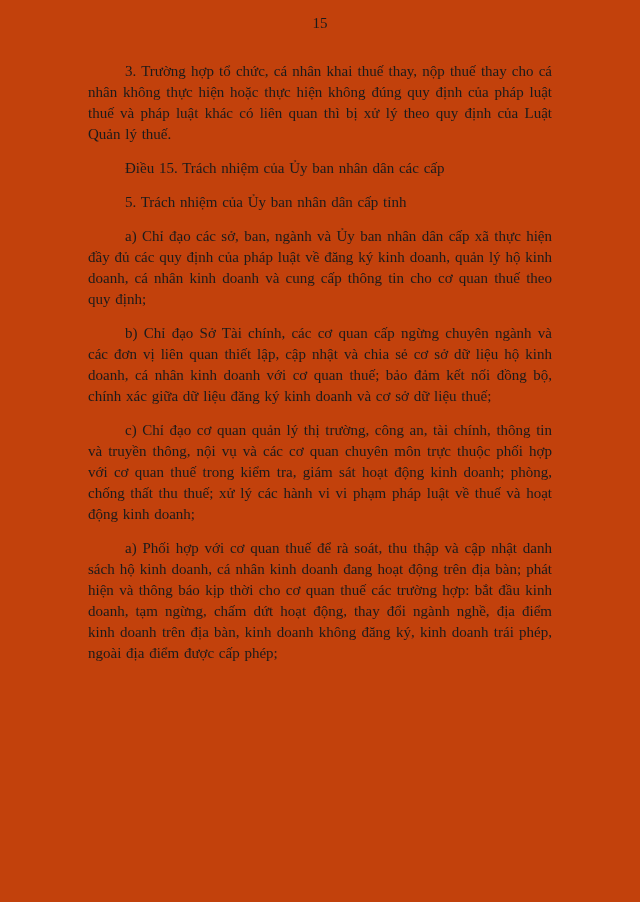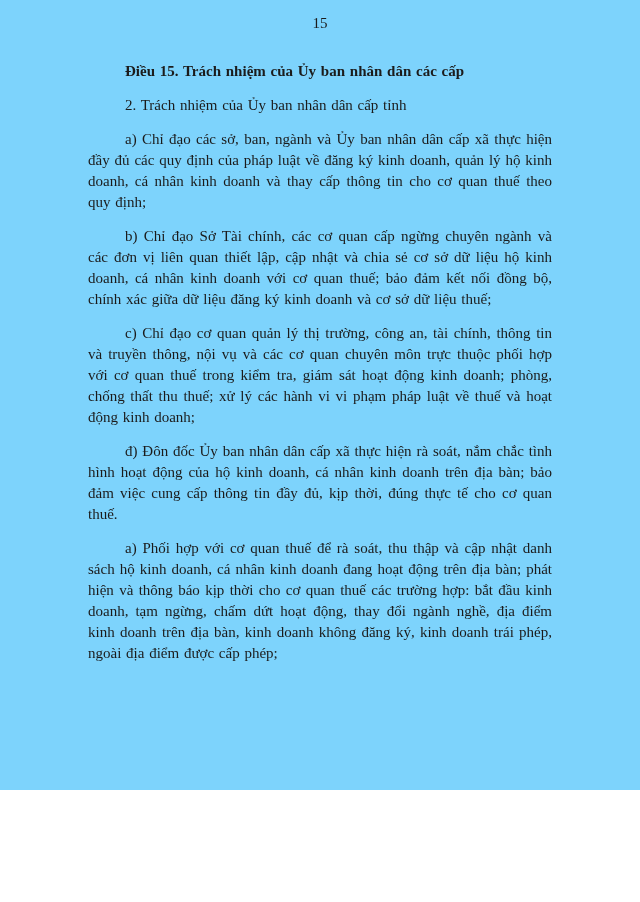--- a/index.html
+++ b/index.html
@@ -3,61 +3,61 @@
 <meta charset="utf-8">
 <style>
   html, body {
     margin: 0;
     padding: 0;
     background: #ffffff;
   }
   .page {
     position: relative;
     width: 640px;
-    height: 790px;
-    background: #7dd3fc;
+    height: 902px;
+    background: #c2410c;
     color: #1b1b1b;
     font-family: "Liberation Serif", "DejaVu Serif", serif;
     font-size: 15px;
     line-height: 21px;
     box-sizing: border-box;
     padding: 13px 88px 17px 88px;
     overflow: hidden;
   }
   .page-number {
     text-align: center;
     margin: 0 0 27px 0;
   }
   .para {
     text-align: justify;
     text-indent: 37px;
     margin: 0 0 13px 0;
     word-spacing: 1px;
   }
   .heading {
-    font-weight: bold;
+    font-weight: normal;
     text-align: left;
   }
 </style>
 </head>
 <body>
 
 <div class="page">
   <div class="page-number">15</div>
 
+  <p class="para">3. Trường hợp tổ chức, cá nhân khai thuế thay, nộp thuế thay cho cá nhân không thực hiện hoặc thực hiện không đúng quy định của pháp luật thuế và pháp luật khác có liên quan thì bị xử lý theo quy định của Luật Quản lý thuế.</p>
 
   <p class="para heading">Điều 15. Trách nhiệm của Ủy ban nhân dân các cấp</p>
 
-  <p class="para">2. Trách nhiệm của Ủy ban nhân dân cấp tỉnh</p>
+  <p class="para">5. Trách nhiệm của Ủy ban nhân dân cấp tỉnh</p>
 
-  <p class="para">a) Chỉ đạo các sở, ban, ngành và Ủy ban nhân dân cấp xã thực hiện đầy đủ các quy định của pháp luật về đăng ký kinh doanh, quản lý hộ kinh doanh, cá nhân kinh doanh và thay cấp thông tin cho cơ quan thuế theo quy định;</p>
+  <p class="para">a) Chỉ đạo các sở, ban, ngành và Ủy ban nhân dân cấp xã thực hiện đầy đủ các quy định của pháp luật về đăng ký kinh doanh, quản lý hộ kinh doanh, cá nhân kinh doanh và cung cấp thông tin cho cơ quan thuế theo quy định;</p>
 
   <p class="para">b) Chỉ đạo Sở Tài chính, các cơ quan cấp ngừng chuyên ngành và các đơn vị liên quan thiết lập, cập nhật và chia sẻ cơ sở dữ liệu hộ kinh doanh, cá nhân kinh doanh với cơ quan thuế; bảo đảm kết nối đồng bộ, chính xác giữa dữ liệu đăng ký kinh doanh và cơ sở dữ liệu thuế;</p>
 
   <p class="para">c) Chỉ đạo cơ quan quản lý thị trường, công an, tài chính, thông tin và truyền thông, nội vụ và các cơ quan chuyên môn trực thuộc phối hợp với cơ quan thuế trong kiểm tra, giám sát hoạt động kinh doanh; phòng, chống thất thu thuế; xử lý các hành vi vi phạm pháp luật về thuế và hoạt động kinh doanh;</p>
 
 
-  <p class="para">đ) Đôn đốc Ủy ban nhân dân cấp xã thực hiện rà soát, nắm chắc tình hình hoạt động của hộ kinh doanh, cá nhân kinh doanh trên địa bàn; bảo đảm việc cung cấp thông tin đầy đủ, kịp thời, đúng thực tế cho cơ quan thuế.</p>
 
 
   <p class="para">a) Phối hợp với cơ quan thuế để rà soát, thu thập và cập nhật danh sách hộ kinh doanh, cá nhân kinh doanh đang hoạt động trên địa bàn; phát hiện và thông báo kịp thời cho cơ quan thuế các trường hợp: bắt đầu kinh doanh, tạm ngừng, chấm dứt hoạt động, thay đổi ngành nghề, địa điểm kinh doanh trên địa bàn, kinh doanh không đăng ký, kinh doanh trái phép, ngoài địa điểm được cấp phép;</p>
 
 </div>
 
 </body></html>

